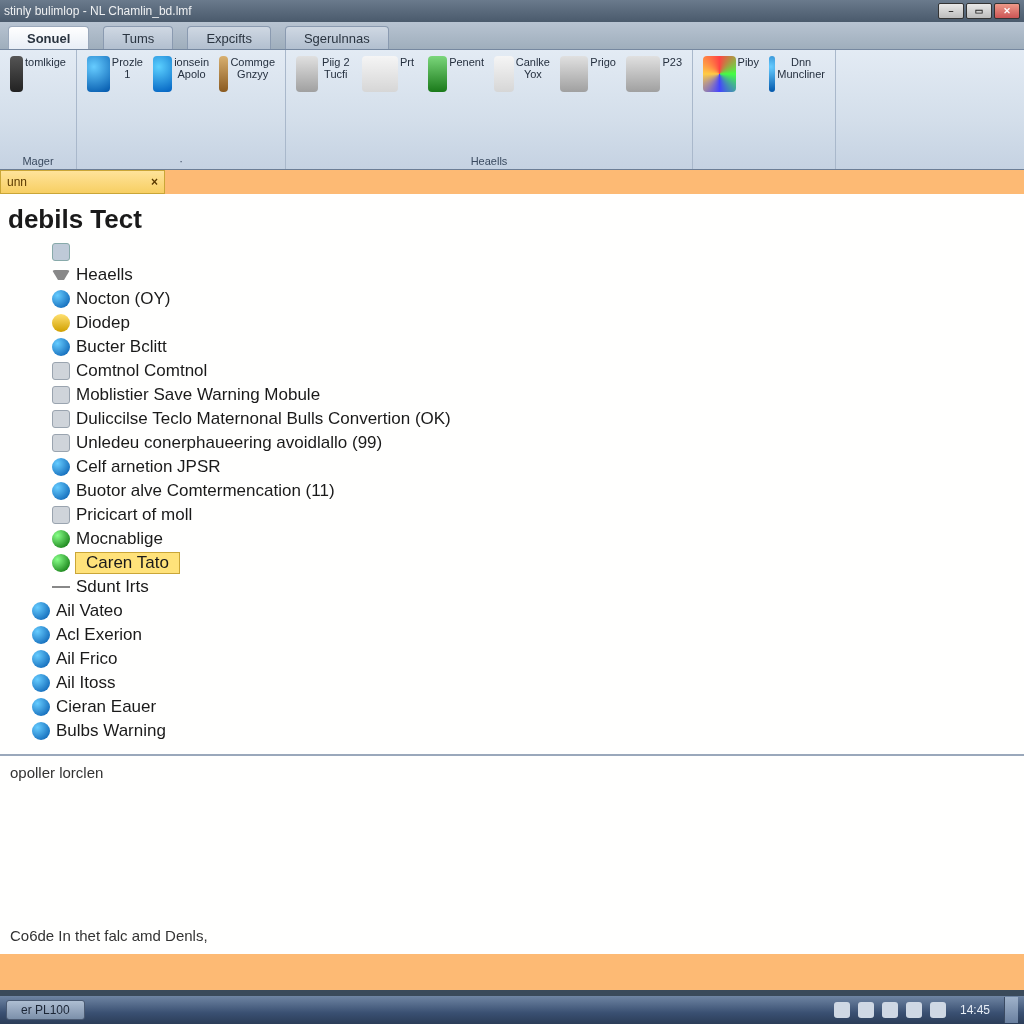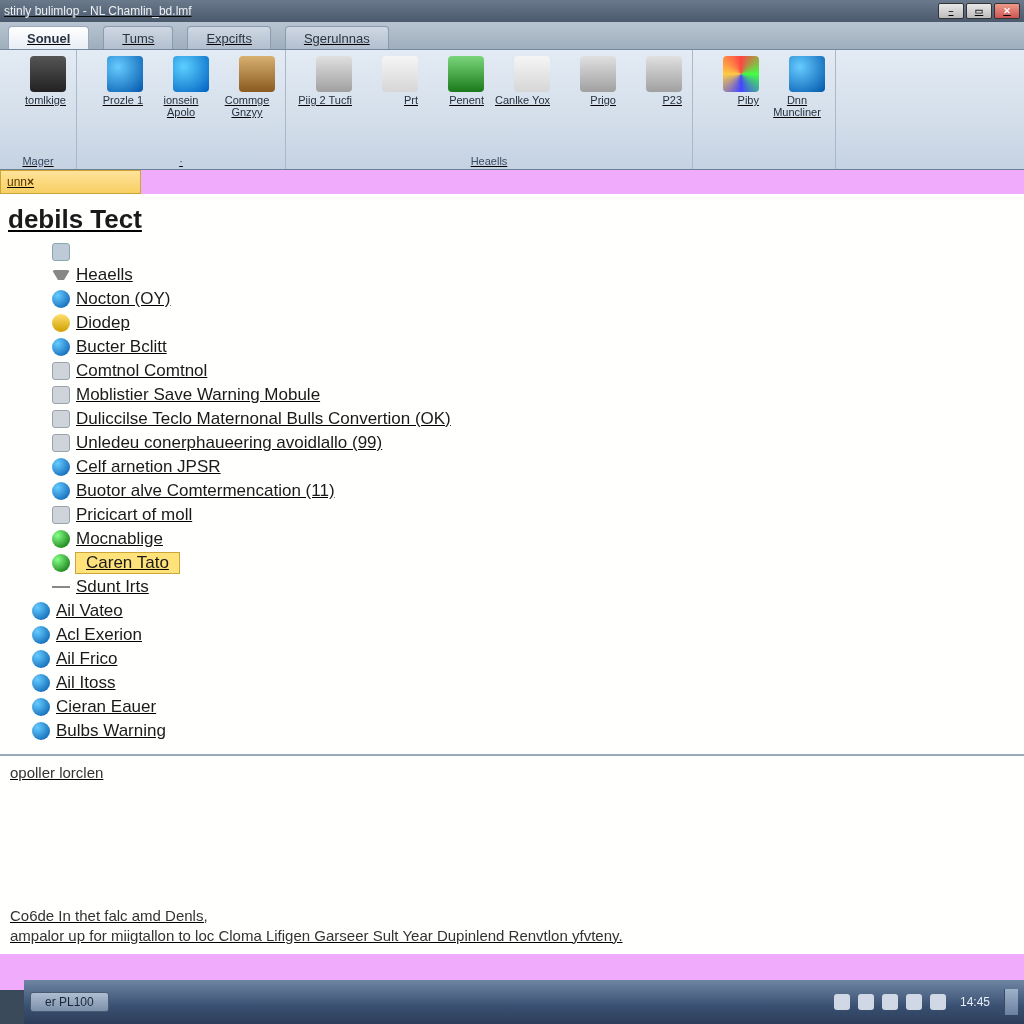--- a/index.html
+++ b/index.html
@@ -59,21 +59,21 @@
     border-right: 1px solid #a9b8cb;
     padding: 4px 8px 2px 8px;
     display: flex; flex-direction: column; justify-content: space-between;
   }
   .group-content { display: flex; gap: 6px; align-items: flex-start; }
   .group-label {
     text-align: center; font-size: 11px; color: #3a4a5f;
     padding-top: 2px;
   }
   .rib-btn {
-    width: 60px; display: flex; flex-direction: column; align-items: flex-end;
+    width: 60px; display: flex; flex-direction: row; align-items: flex-start;
     gap: 2px; padding: 2px; border-radius: 3px; cursor: default;
   }
   .rib-icon {
     width: 36px; height: 36px; border-radius: 4px;
     display: flex; align-items: center; justify-content: center;
     font-size: 22px;
   }
   .rib-label { font-size: 11px; color: #25303f; text-align: center; line-height: 1.1; }
 
   
@@ -84,23 +84,23 @@
   .ic-grey   { background: linear-gradient(#e0e0e0,#a0a0a0); color:#555; }
   .ic-green  { background: linear-gradient(#7bd67b,#1a7a1a); color:#fff; }
   .ic-multi  { background: conic-gradient(#f44,#4f4,#44f,#fc4,#f44); }
   .ic-pale   { background: linear-gradient(#f5f5f5,#d6d6d6); color:#888; }
 
   
   .panel-bar {
     height: 24px;
     background: linear-gradient(#ffe39a,#f7cf63);
     border: 1px solid #caa637;
-    display: flex; align-items: center; justify-content: flex-start;
+    display: flex; align-items: center; justify-content: space-between;
     padding: 0 6px;
-    width: 141px;
+    width: 165px;
     font-size: 12px; color: #5a3a00;
   }
   .panel-bar .x { font-weight: bold; cursor: default; }
 
   
   .workspace {
     position: relative;
     height: 760px;
     background: #a7b4c4;
     display: flex; flex-direction: column;
@@ -149,39 +149,39 @@
     padding: 8px 10px;
     font-size: 15px; color: #222;
     display: flex; flex-direction: column; justify-content: space-between;
   }
   .lower-heading { color:#333; }
   .lower-body { color:#333; line-height:1.35; }
 
   
   .taskbar {
     position: absolute; bottom: 0; left: 0; right: 0;
-    height: 44px;
+    height: 28px;
     background: linear-gradient(#6f85a3 0%, #3a5072 60%, #2b3d58 100%);
     display: flex; align-items: center; justify-content: space-between;
     padding: 0 6px;
-    color: #e8eef6; font-size: 12px; margin-left: 24px;
+    color: #e8eef6; font-size: 12px;
   }
   .tb-left { display:flex; align-items:center; gap:8px; }
   .tb-pill {
     background: linear-gradient(#aebed2,#7c90aa);
     border:1px solid #4a5a72; border-radius:3px;
     padding: 2px 14px; color:#1c2636;
   }
   .tray { display:flex; align-items:center; gap:8px; }
   .tray .ic { width:16px; height:16px; background:#cfd8e4; border-radius:3px; }
   .tray .clock { margin: 0 6px; }
   .tray .show-desktop { width:14px; height:26px; background:linear-gradient(#9fb2ca,#6a80a0); border-left:1px solid #3a4a62; }
 
   
-  .frame { width:1024px; height:990px; position:relative; background:#f0abfc;text-decoration:underline; }
+  .frame { width:1024px; height:990px; position:relative; background:#fdba74; }
 </style>
 </head>
 <body>
 
 <div class="frame">
 
   <div class="titlebar">
     <span class="title">stinly bulimlop - NL Chamlin_bd.lmf</span>
     <div class="win-buttons">
       <div class="win-btn">–</div>
@@ -360,21 +360,20 @@
           <li>
             <span class="node-icon ni-blue"></span>
             <span>Bulbs Warning</span>
           </li>
         </ul>
     </div>
     <div class="lower-pane">
       <div class="lower-heading">opoller lorclen</div>
       <div class="lower-body">
         <div>Co6de In thet falc amd Denls,</div>
-        <div>ampalor up for miigtallon to loc Cloma Lifigen Garseer Sult Year Dupinlend Renvtlon yfvteny.</div>
       </div>
     </div>
   </div>
 
 </div>
 
 <div class="taskbar">
   <div class="tb-left">
     <div class="tb-pill">er PL100</div>
   </div>

